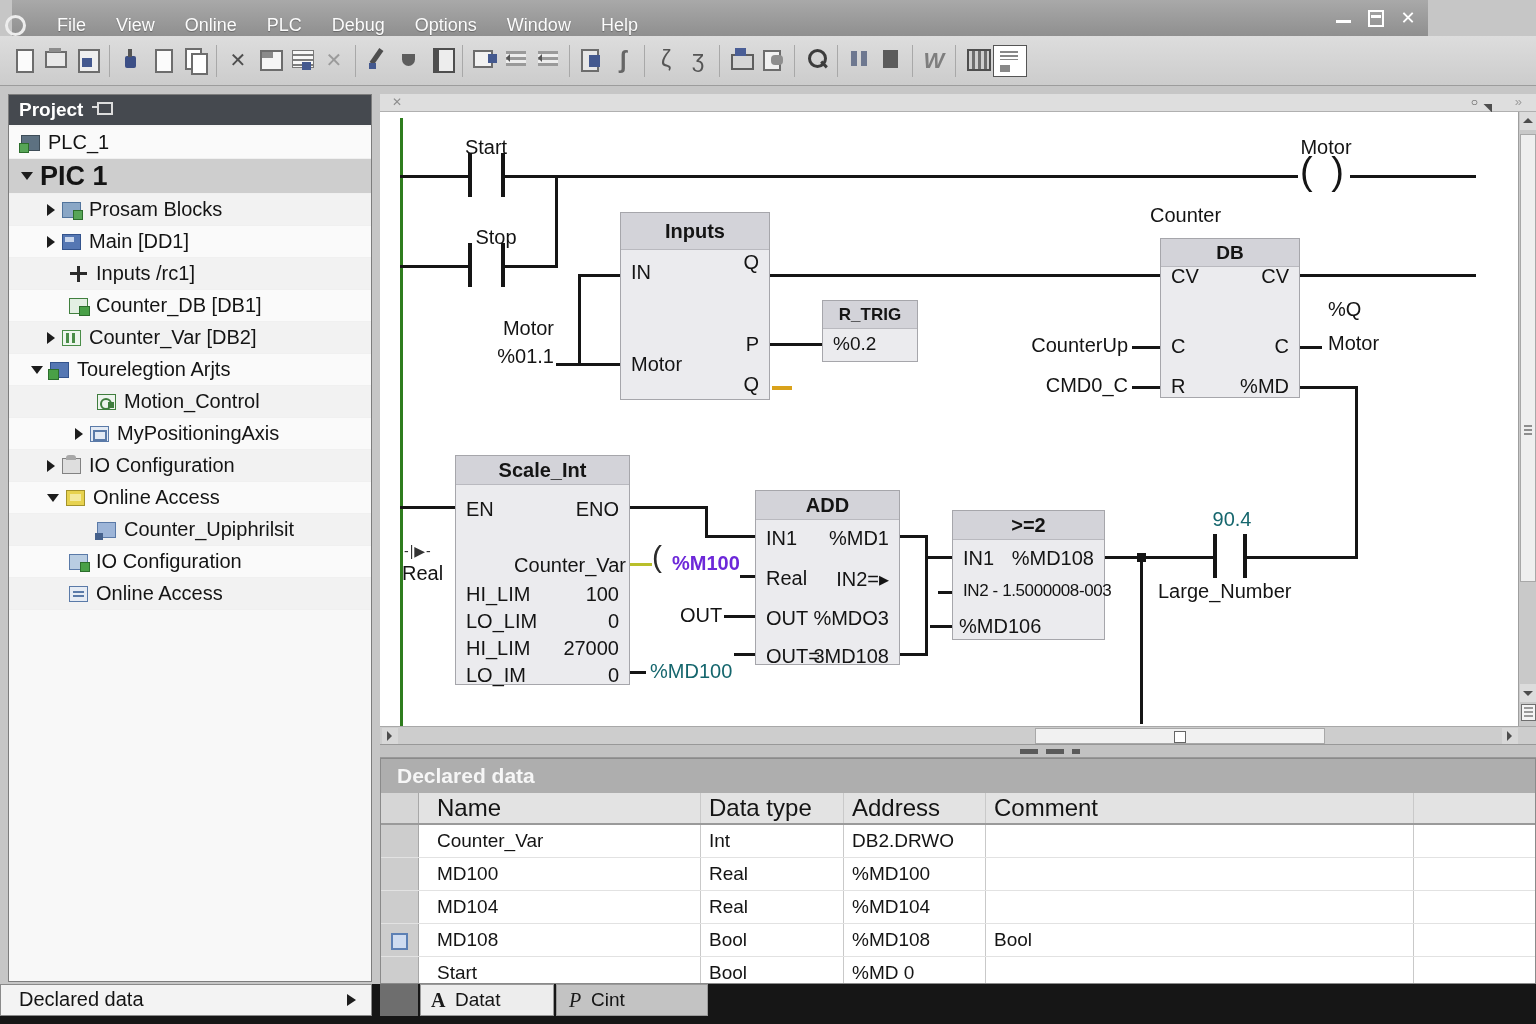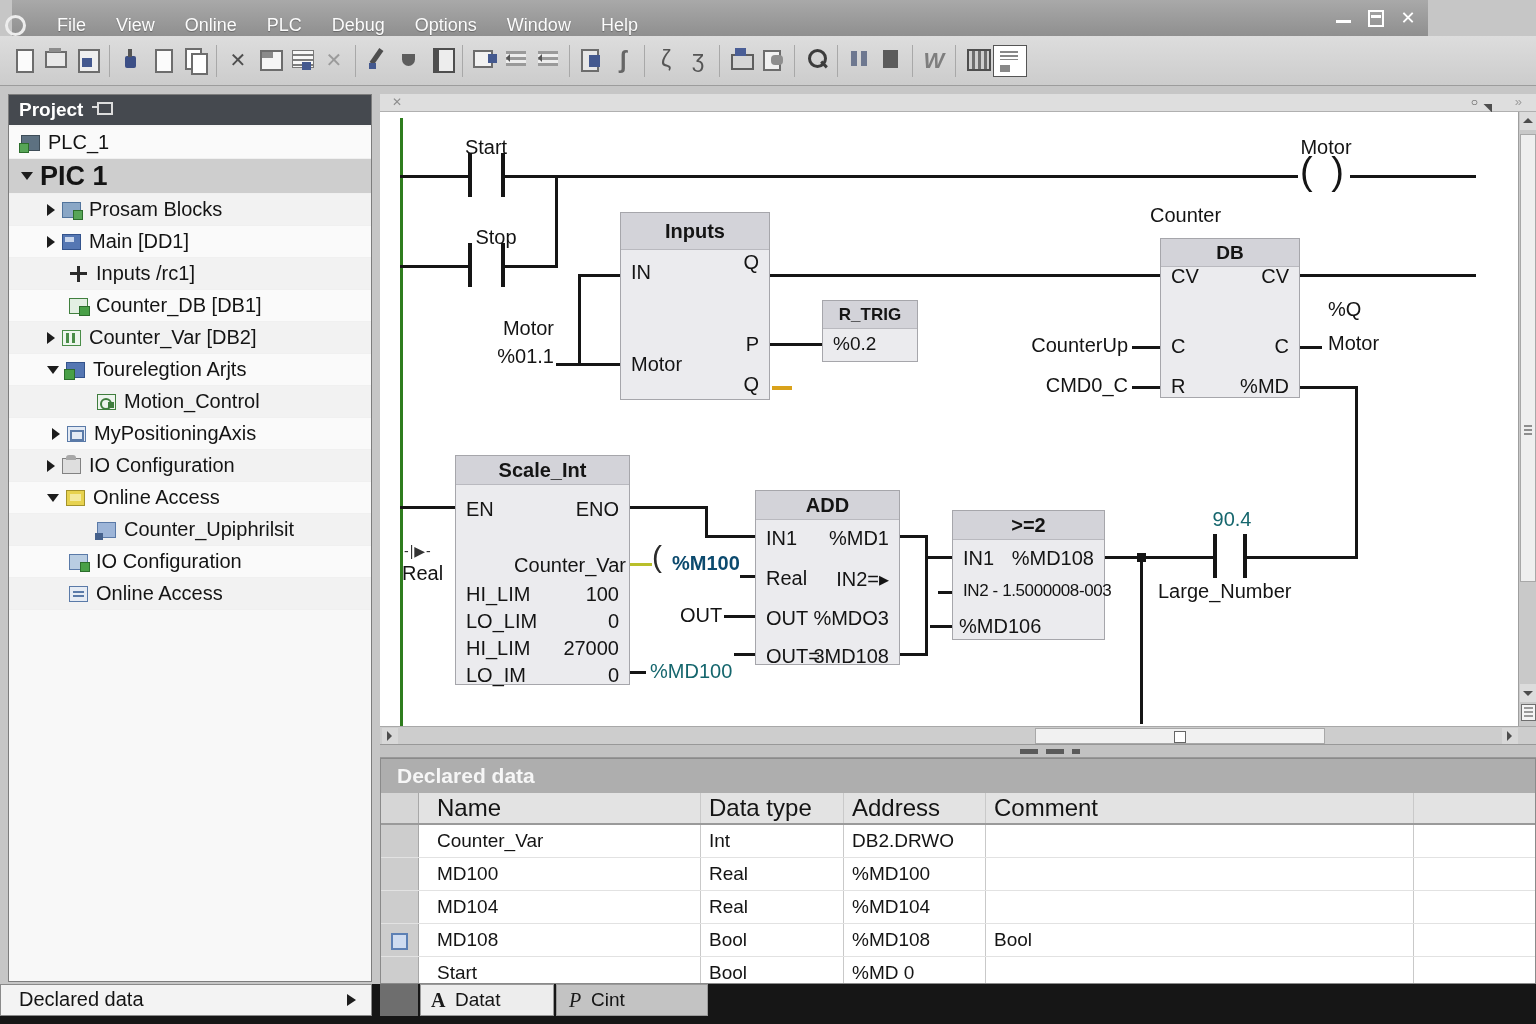--- a/index.html
+++ b/index.html
@@ -267,31 +267,31 @@
       <div class="trow" style="padding-left:38px">
         <span class="asp"></span>
         <span class="ti ti-db"></span>
         <span>Counter_DB [DB1]</span>
       </div>
       <div class="trow alt" style="padding-left:38px">
         <span class="arr arr-c"></span>
         <span class="ti ti-var"></span>
         <span>Counter_Var [DB2]</span>
       </div>
-      <div class="trow" style="padding-left:38px">
+      <div class="trow" style="padding-left:22px">
         <span class="arr arr-e"></span>
         <span class="ti ti-tech"></span>
         <span>Tourelegtion Arjts</span>
       </div>
       <div class="trow alt" style="padding-left:66px">
         <span class="asp"></span>
         <span class="ti ti-motion"></span>
         <span>Motion_Control</span>
       </div>
-      <div class="trow" style="padding-left:43px">
+      <div class="trow" style="padding-left:66px">
         <span class="arr arr-c"></span>
         <span class="ti ti-axis"></span>
         <span>MyPositioningAxis</span>
       </div>
       <div class="trow alt" style="padding-left:38px">
         <span class="arr arr-c"></span>
         <span class="ti ti-io"></span>
         <span>IO Configuration</span>
       </div>
       <div class="trow" style="padding-left:38px">
@@ -402,21 +402,21 @@
         <span class="pinr" style="top:208px">0</span>
       </div>
       <div class="w" style="left:20px;top:394px;width:55px"></div>
       <div class="w" style="left:250px;top:394px;width:75px"></div>
       <div class="v" style="left:325px;top:394px;height:32px"></div>
       <div class="w" style="left:325px;top:423px;width:50px"></div>
       <div class="realglyph" style="left:24px;top:430px"></div>
       <div class="lbl" style="left:22px;top:450px">Real</div>
       <div class="wy" style="left:250px;top:451px;width:22px"></div>
       <div class="paren" style="left:272px;top:428px"></div>
-      <div class="lbl" style="left:292px;top:440px;color:#0c4a6e;font-weight:bold">%M100</div>
+      <div class="lbl" style="left:292px;top:440px;color:#6d28d9;font-weight:bold">%M100</div>
       <div class="lbl" style="left:300px;top:492px">OUT</div>
       <div class="w" style="left:344px;top:503px;width:31px"></div>
       <div class="w" style="left:250px;top:559px;width:16px"></div>
       <div class="lbl teal" style="left:270px;top:548px">%MD100</div>
 
       <div class="blk" style="left:375px;top:378px;width:145px;height:175px">
         <div class="blk-h" style="height:28px;line-height:28px;font-size:20px">ADD</div>
         <span class="pinl" style="top:36px">IN1</span>
         <span class="pinr" style="top:36px">%MD1</span>
         <span class="pinl" style="top:76px">Real</span>

